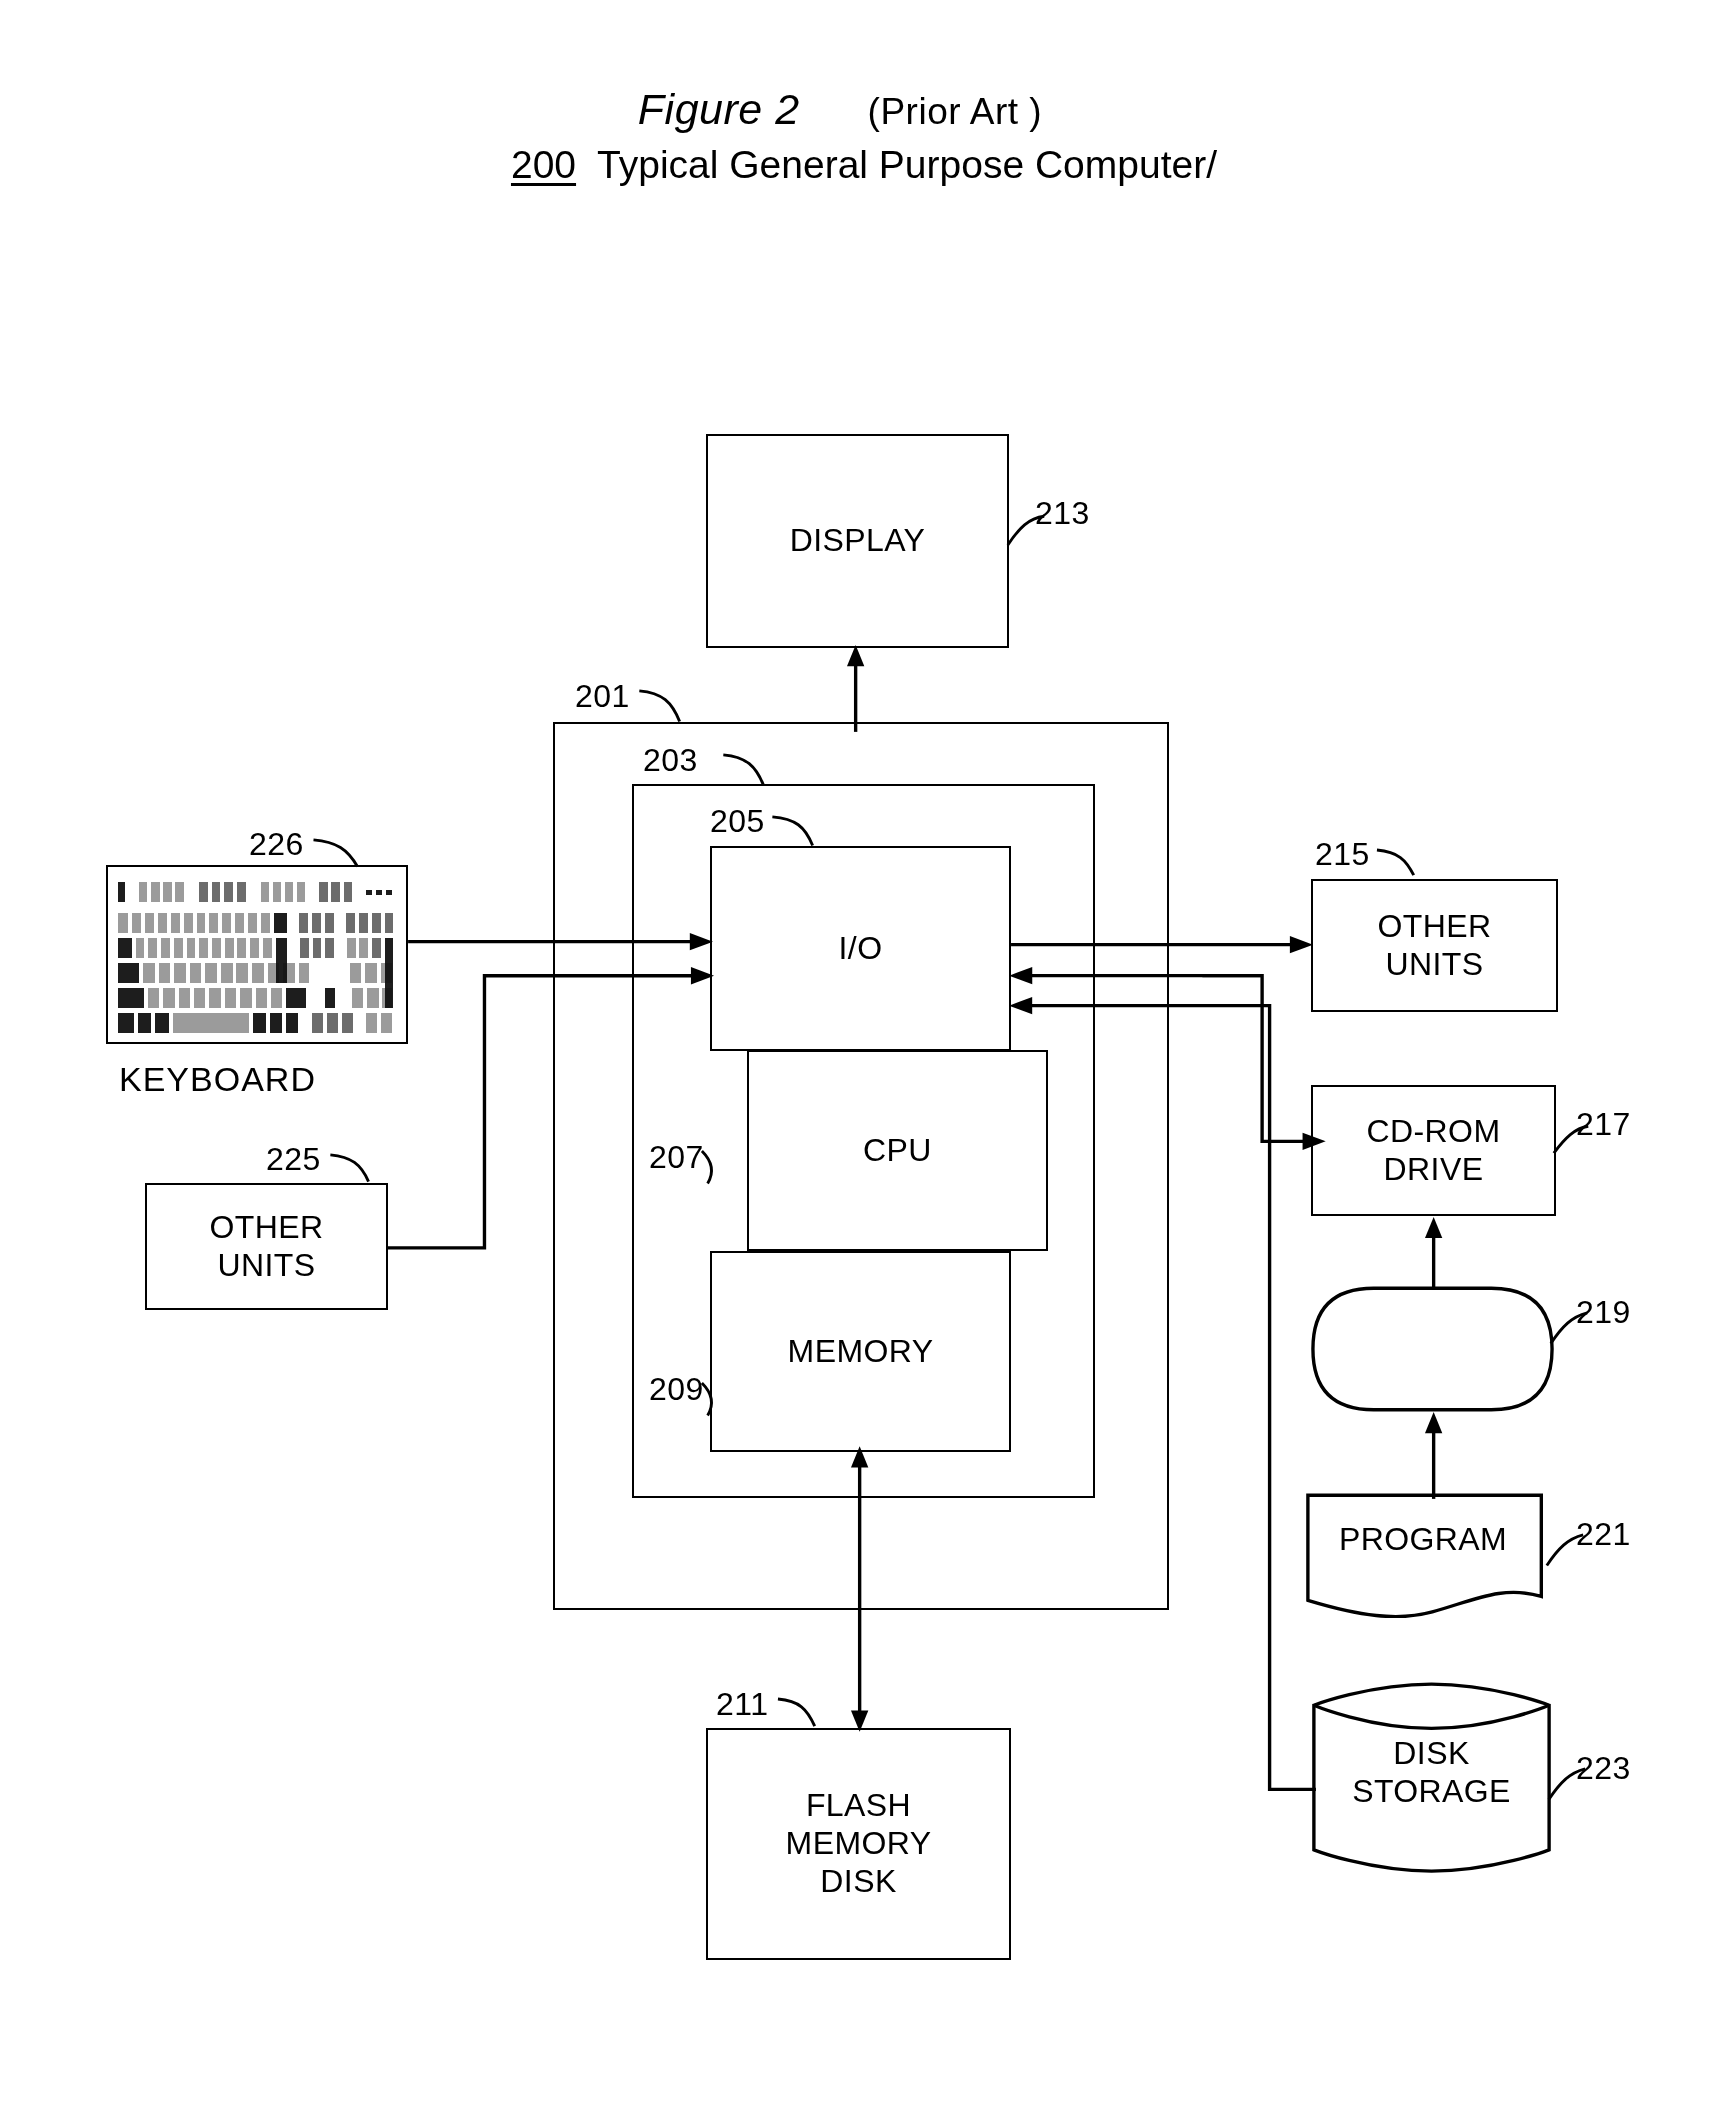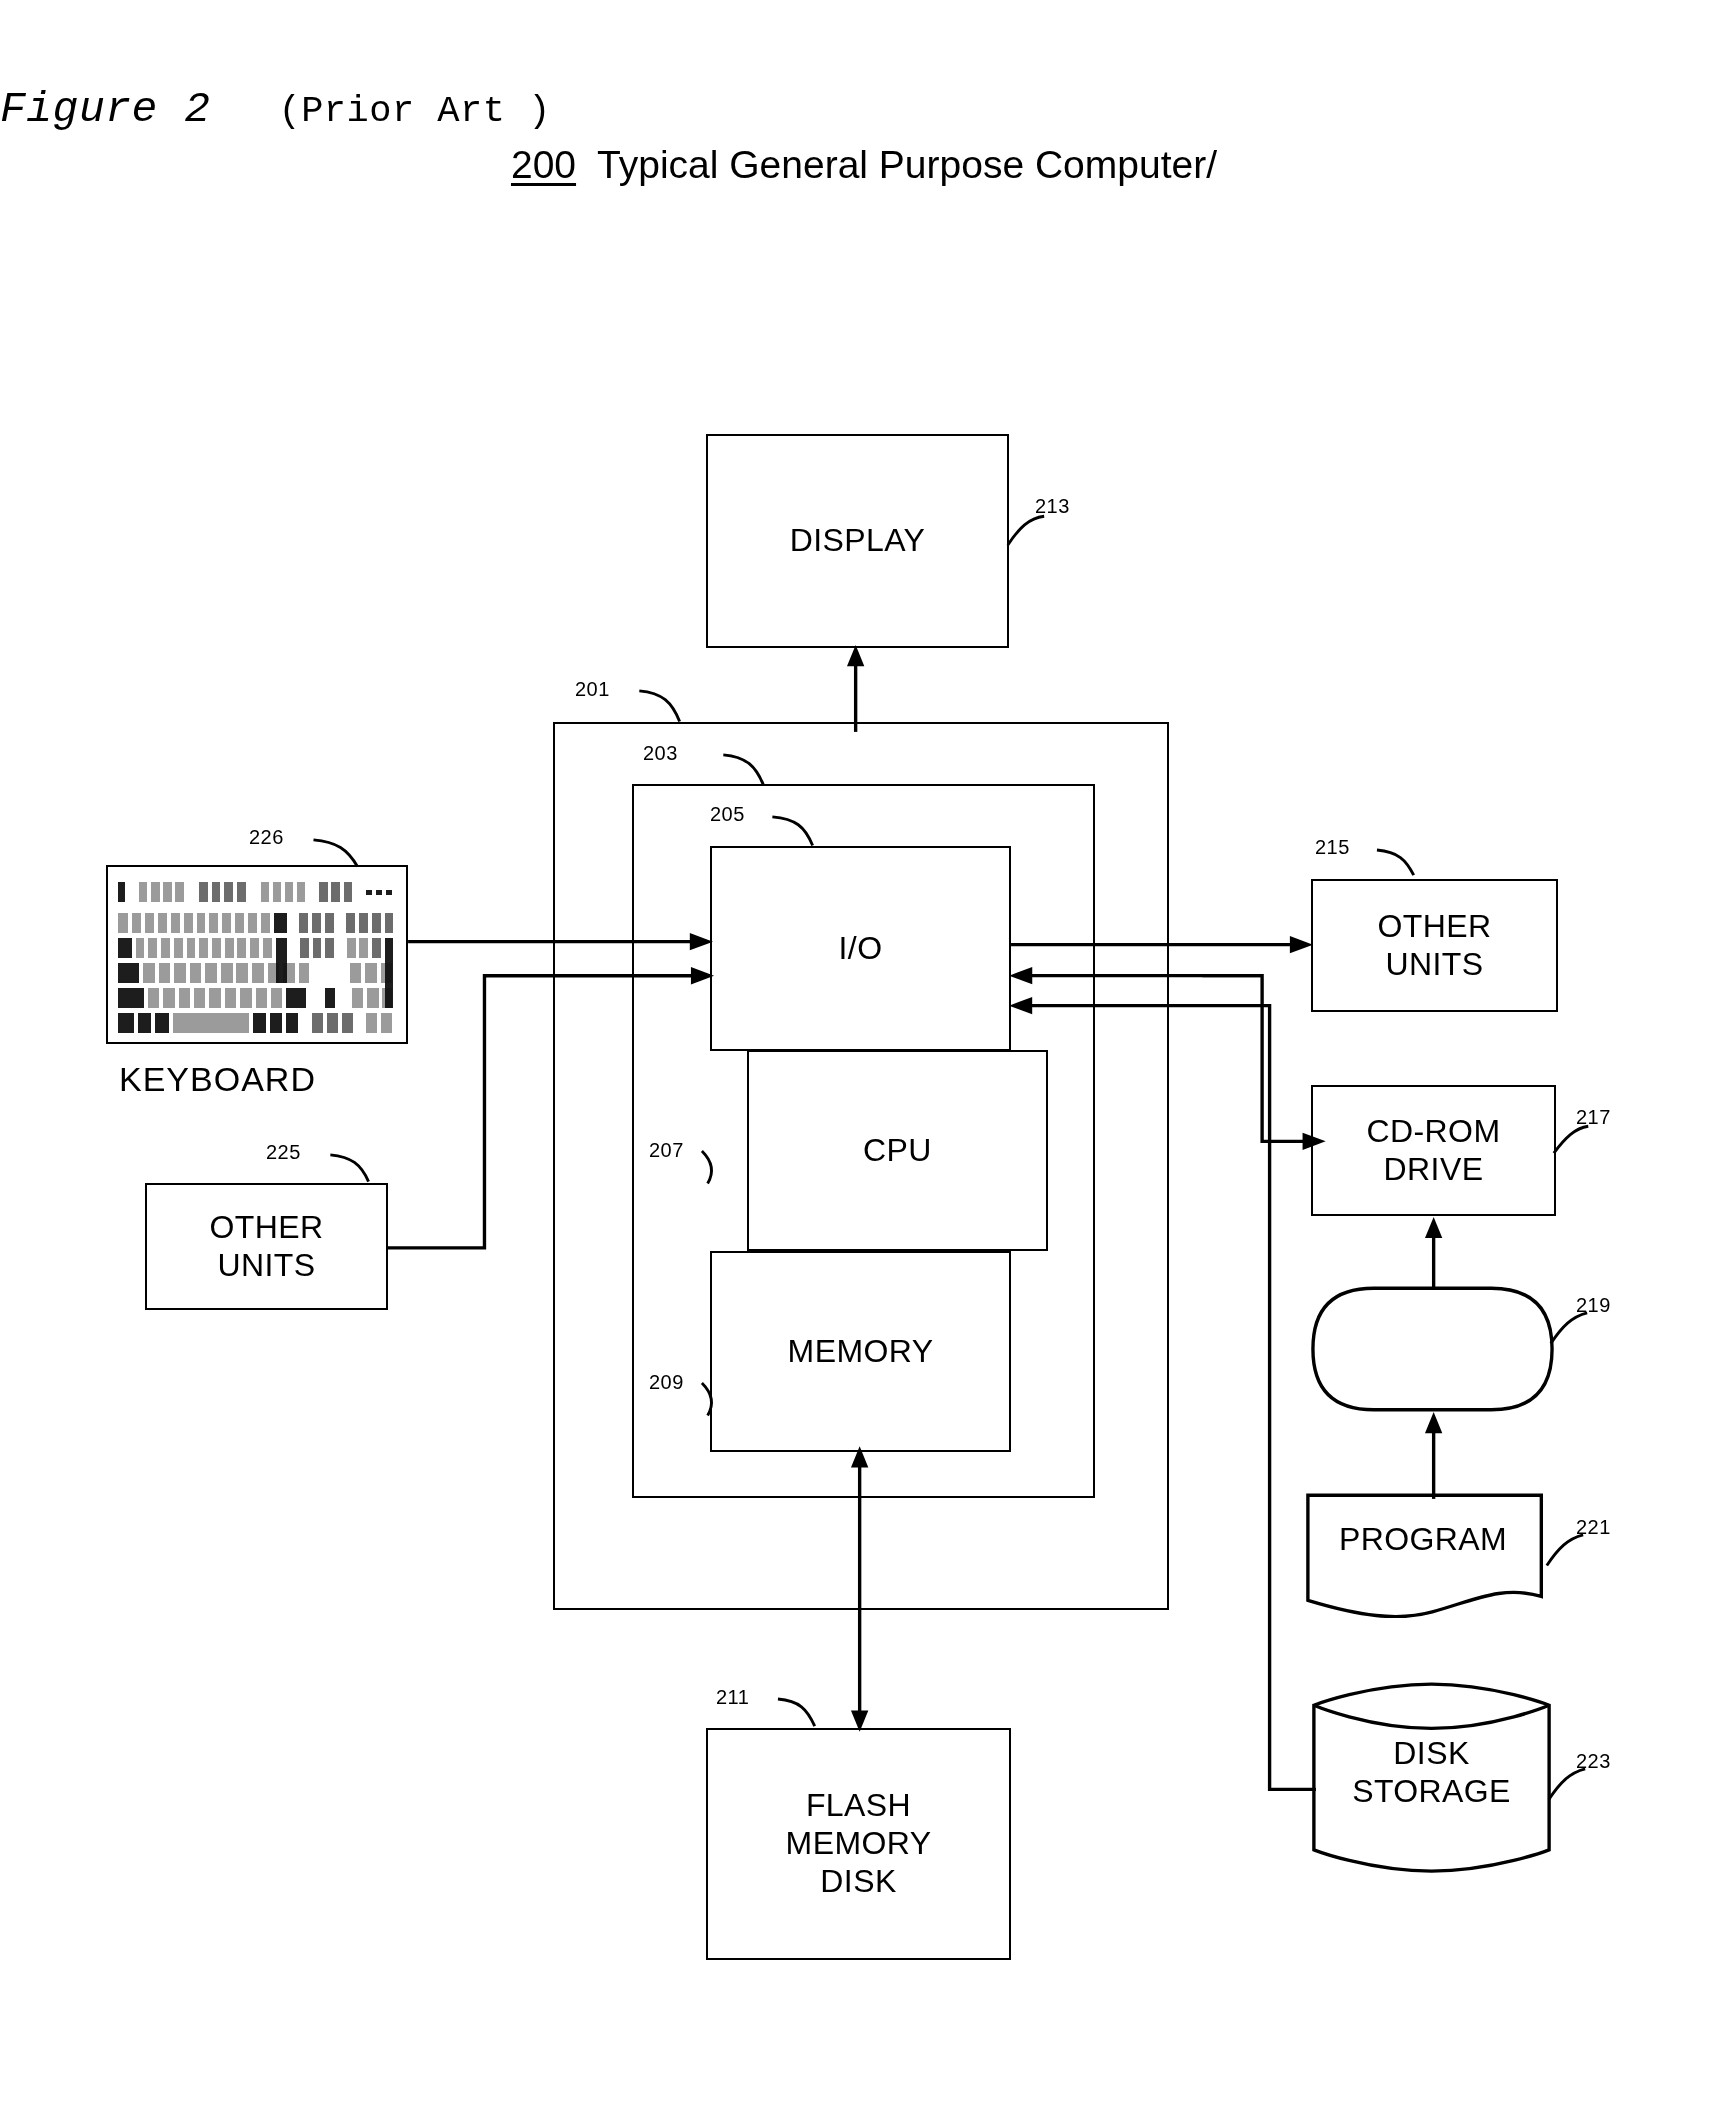--- a/index.html
+++ b/index.html
@@ -19,22 +19,22 @@
     background: #ffffff;
     overflow: hidden;
   }
 
   
   .title-row {
     position: absolute;
     left: 0;
     top: 85px;
     width: 1680px;
+    text-align: center;
     white-space: nowrap;
-    font-family: Liberation Mono, monospace;
   }
   .fig-label {
     font-style: italic;
     font-size: 43px;
     font-weight: 400;
     letter-spacing: 0.5px;
   }
   .prior-art {
     font-size: 37px;
     margin-left: 68px;
@@ -70,21 +70,21 @@
     letter-spacing: 0.4px;
   }
   .frame {
     position: absolute;
     box-sizing: border-box;
     border: 2.9px solid #000;
     background: transparent;
   }
   .refnum {
     position: absolute;
-    font-size: 20px;
+    font-size: 32px;
     letter-spacing: 0.5px;
     white-space: nowrap;
   }
   .leader {
     position: absolute;
     pointer-events: none;
     overflow: visible;
   }
   .leader path {
     fill: none;

